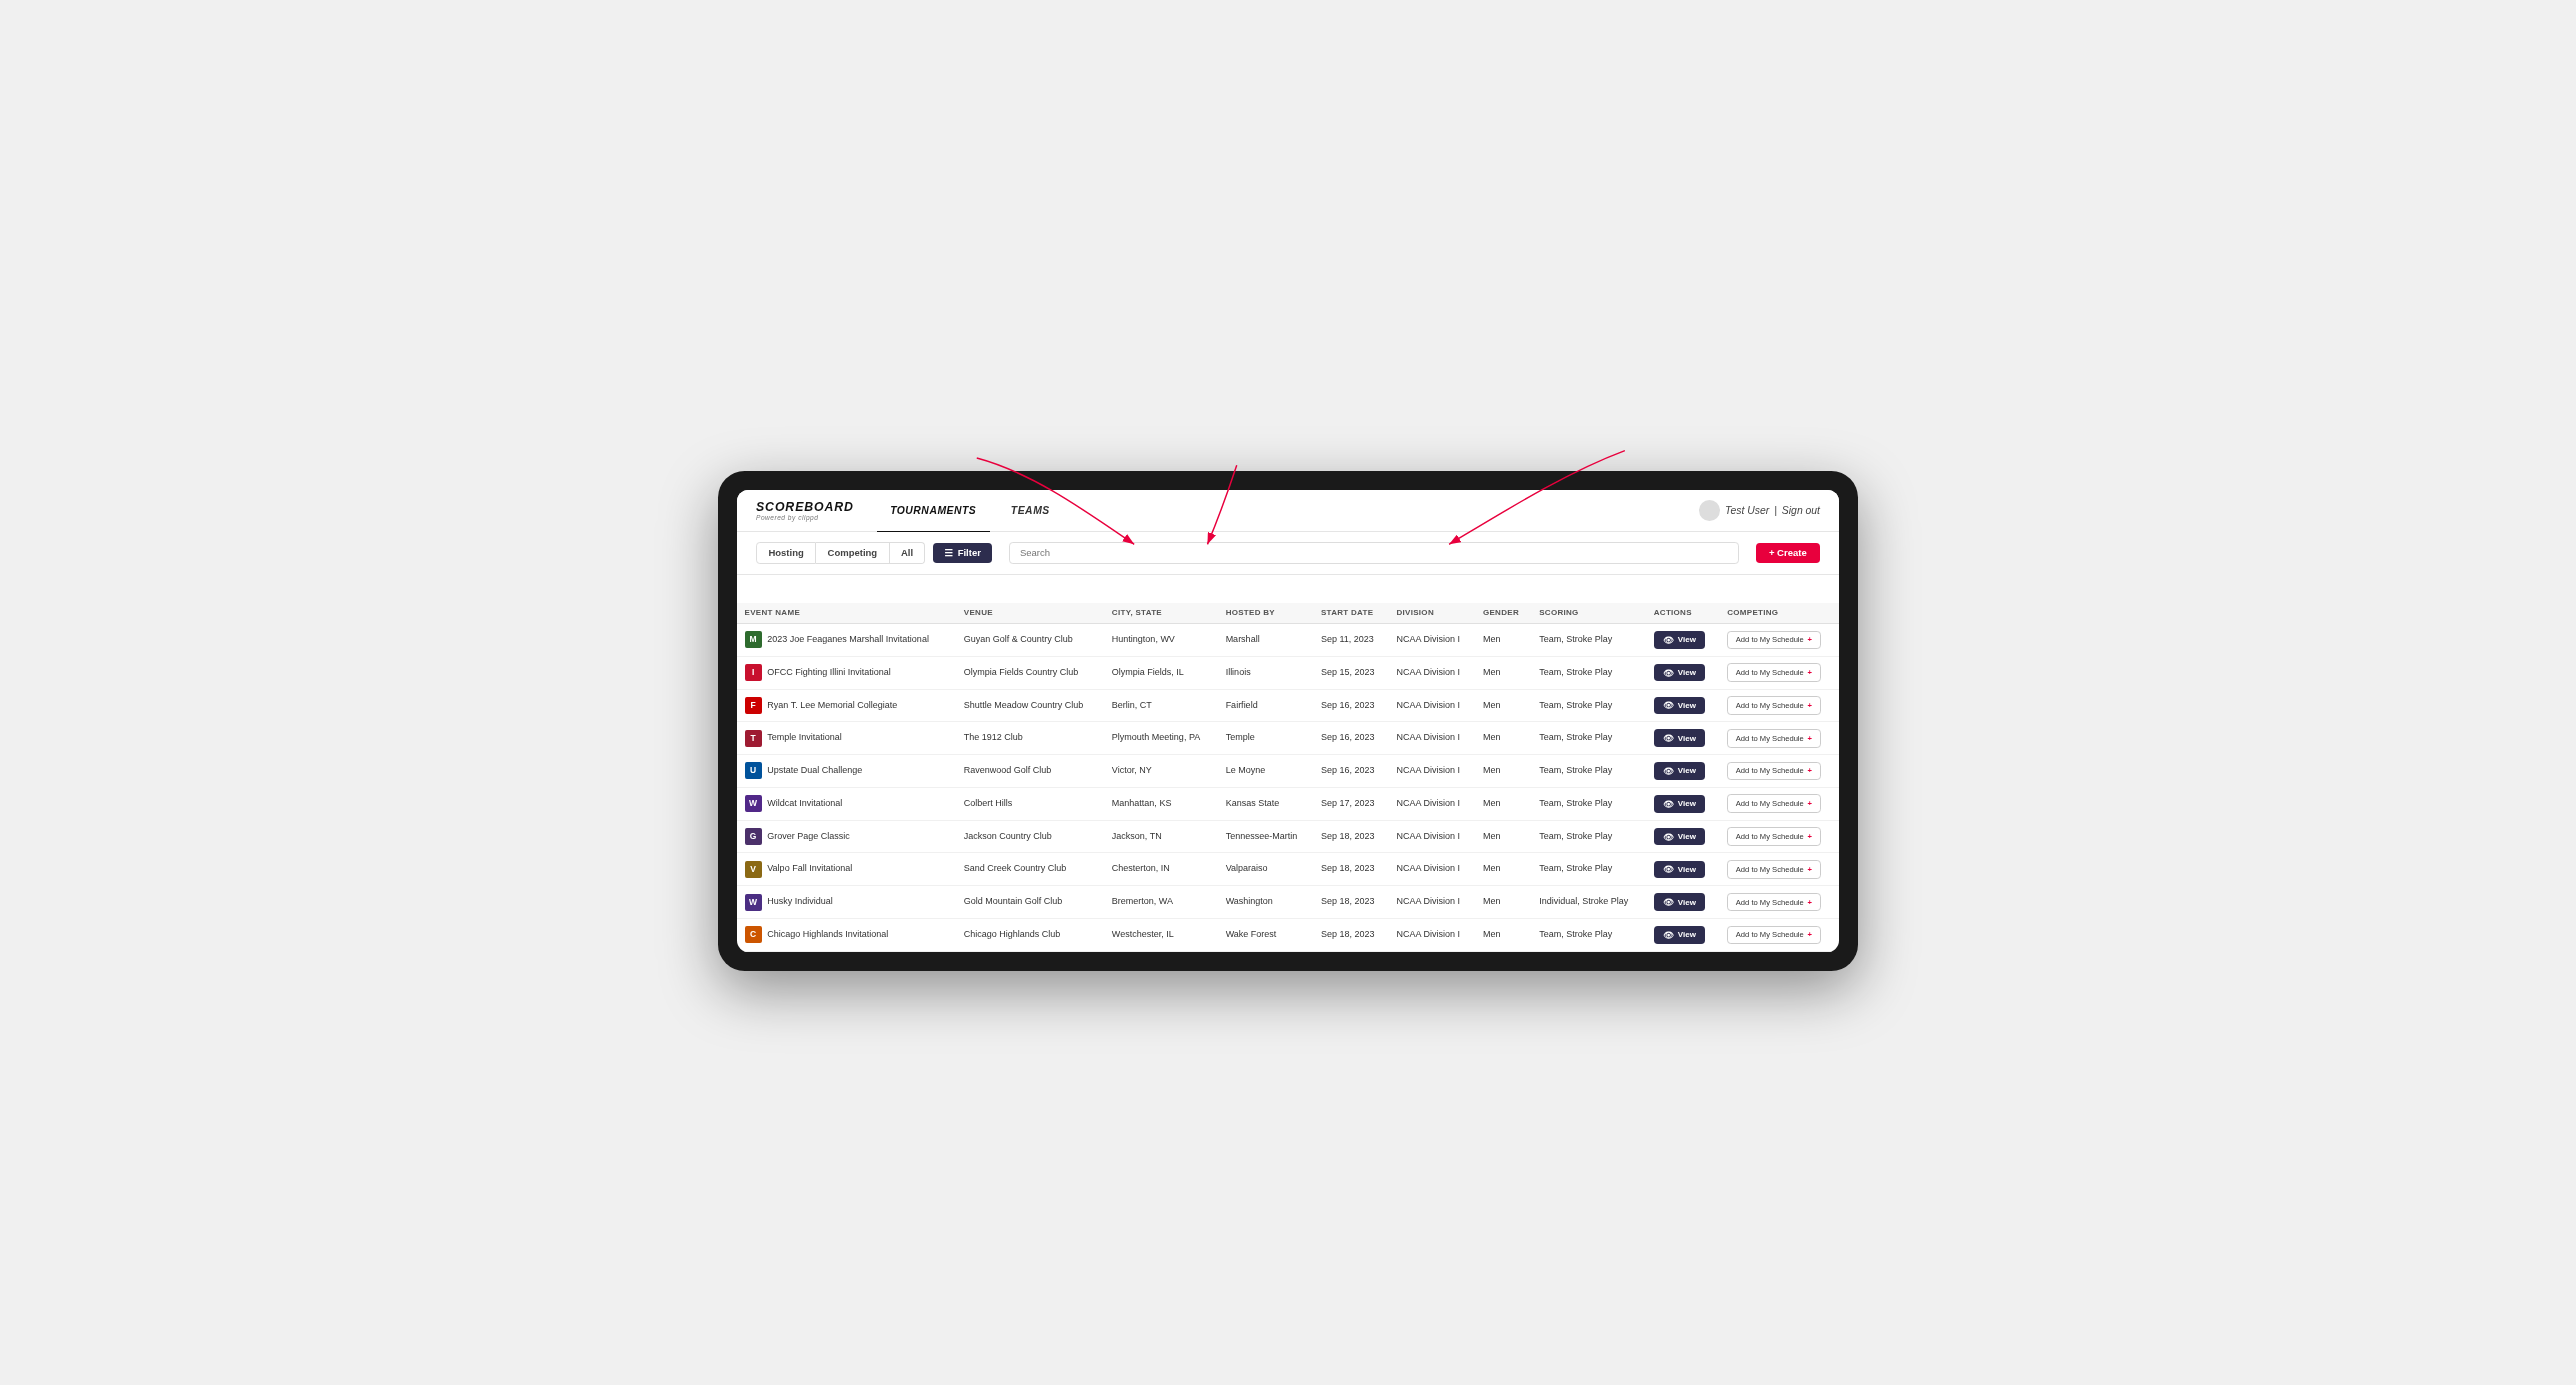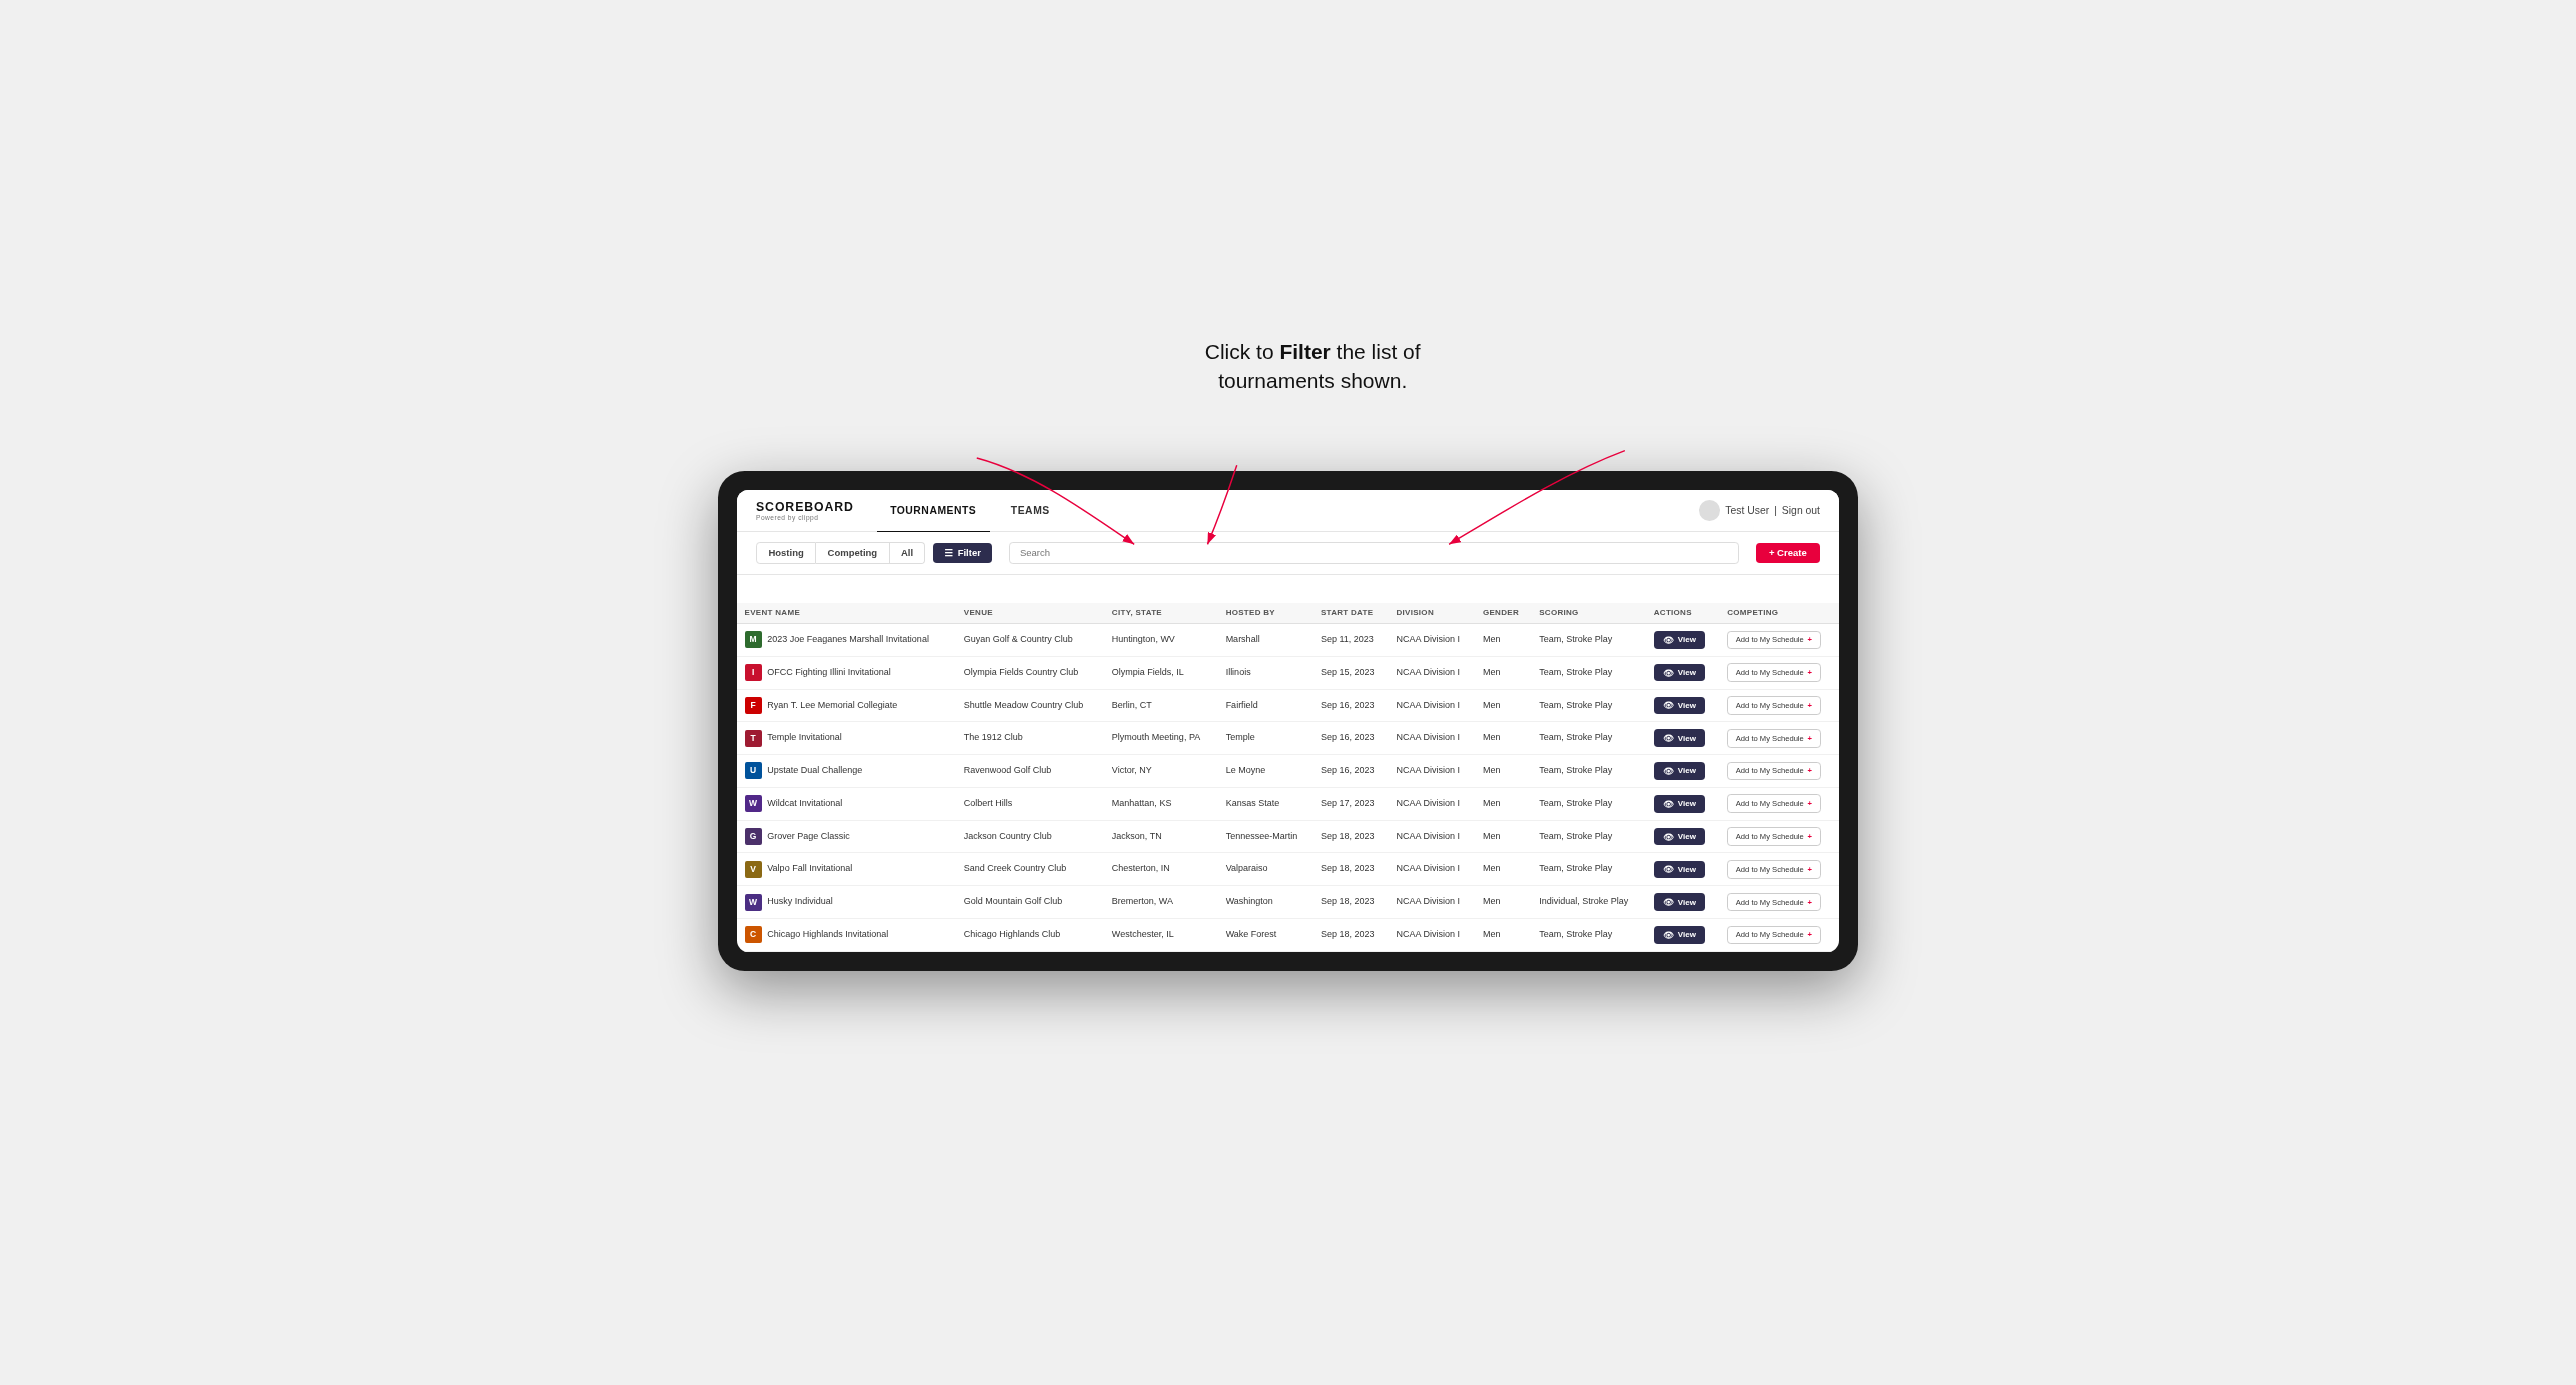--- a/index.html
+++ b/index.html
@@ -62,20 +62,21 @@
     }
 
     
     .app-header {
       background: #fff;
       border-bottom: 0.9px solid #e5e5e5;
       padding: 0 19px;
       display: flex;
       align-items: center;
       height: 42px;
+      font-style: italic;
     }
 
     .logo-area {
       display: flex;
       flex-direction: column;
       margin-right: 23px;
     }
 
     .logo-text {
       font-size: 12.3px;
@@ -320,23 +321,20 @@
 
     .division-cell { white-space: nowrap; }
     .scoring-cell { white-space: nowrap; }
   </style>
 </head>
 <body>
 
 <div class="outer-wrapper annotation-container">
 
 
-  <div class="annotation ann-top-center">
-    Click to <strong>Filter</strong> the list of<br>tournaments shown.
-  </div>
 
 
   <div class="tablet-frame">
     <div class="tablet-screen">
 
       <div class="app-header">
         <div class="logo-area">
           <span class="logo-text">SCOREBOARD</span>
           <span class="logo-sub">Powered by clippd</span>
         </div>

